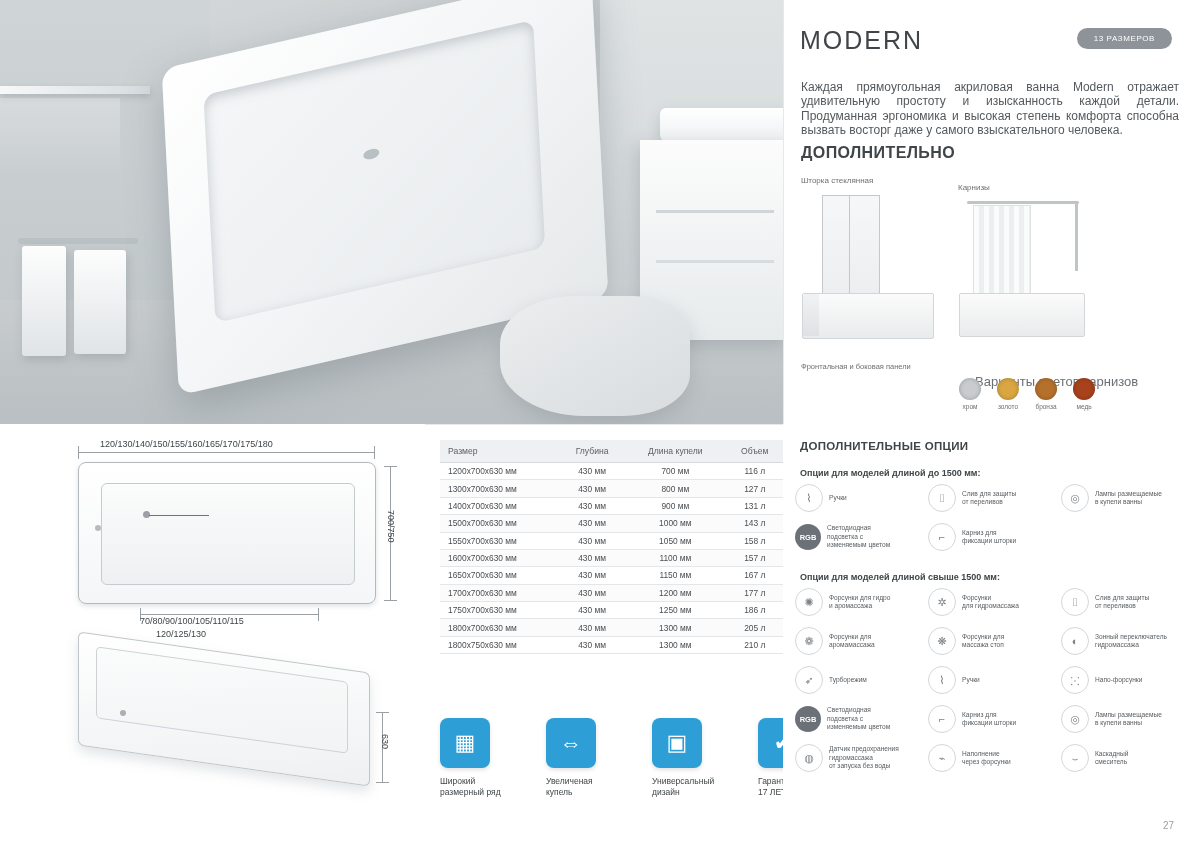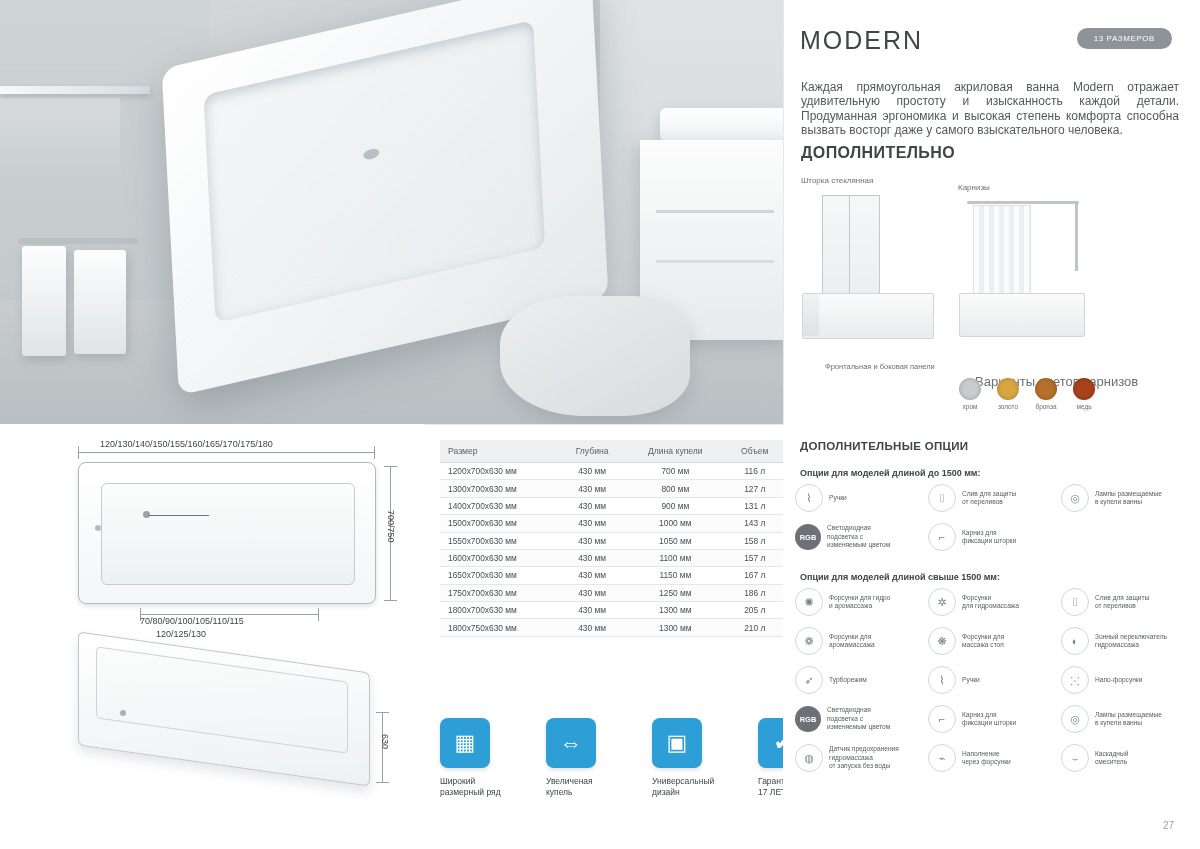--- a/index.html
+++ b/index.html
@@ -61,21 +61,21 @@
 
   .acc-a{position:absolute;left:18px;top:176px;font-size:8px;color:#6b7074;}
   .acc-b{position:absolute;left:175px;top:183px;font-size:8px;color:#6b7074;}
 
   
   .screen{position:absolute;left:19px;top:195px;width:138px;height:145px;}
   .screen .glass{position:absolute;left:20px;top:0;width:56px;height:98px;border:1px solid #c4c8cb;background:linear-gradient(180deg,#f6f7f8,#eceeef);}
   .screen .glass .vline{position:absolute;left:26px;top:0;width:1px;height:98px;background:#c4c8cb;}
   .screen .tubw{position:absolute;left:0;top:98px;width:130px;height:44px;background:linear-gradient(180deg,#fbfbfb,#e9ebec);border:1px solid #d2d6d8;border-radius:2px;}
   .screen .tubw .side{position:absolute;left:0;top:0;width:16px;height:42px;background:linear-gradient(180deg,#f0f2f3,#dfe2e4);}
-  .cap-a{position:absolute;left:18px;top:362px;font-size:7.5px;color:#6b7074;margin-left:24px;}
+  .cap-a{position:absolute;left:18px;top:362px;font-size:7.5px;color:#6b7074;}
 
   .rods{position:absolute;left:172px;top:193px;width:140px;height:150px;}
   .rods .rod{position:absolute;left:12px;top:8px;width:112px;height:3px;background:#bfc4c7;border-radius:2px;}
   .rods .post{position:absolute;left:120px;top:8px;width:3px;height:70px;background:#bfc4c7;}
   .rods .curt{position:absolute;left:18px;top:12px;width:56px;height:88px;background:repeating-linear-gradient(90deg,#fafbfb 0 5px,#eceeef 5px 10px);border:1px solid #dfe2e4;}
   .rods .tubw{position:absolute;left:4px;top:100px;width:124px;height:42px;background:linear-gradient(180deg,#fbfbfb,#e9ebec);border:1px solid #d2d6d8;border-radius:2px;}
   .cap-b{position:absolute;left:172px;top:374px;font-size:13px;color:#6b7074;padding-left:20px;}
 
   .swatches{position:absolute;left:176px;top:378px;display:flex;gap:16px;}
   .sw{width:22px;height:22px;border-radius:50%;box-shadow:inset 0 0 4px rgba(0,0,0,.25);}
@@ -309,20 +309,26 @@
             <td class="c">1100 мм</td>
             <td class="c">157 л</td>
           </tr>
           <tr>
             <td>1650х700х630 мм</td>
             <td class="c">430 мм</td>
             <td class="c">1150 мм</td>
             <td class="c">167 л</td>
           </tr>
           <tr>
+            <td>1700х700х630 мм</td>
+            <td class="c">430 мм</td>
+            <td class="c">1200 мм</td>
+            <td class="c">177 л</td>
+          </tr>
+          <tr>
             <td>1750х700х630 мм</td>
             <td class="c">430 мм</td>
             <td class="c">1250 мм</td>
             <td class="c">186 л</td>
           </tr>
           <tr>
             <td>1800х700х630 мм</td>
             <td class="c">430 мм</td>
             <td class="c">1300 мм</td>
             <td class="c">205 л</td>

